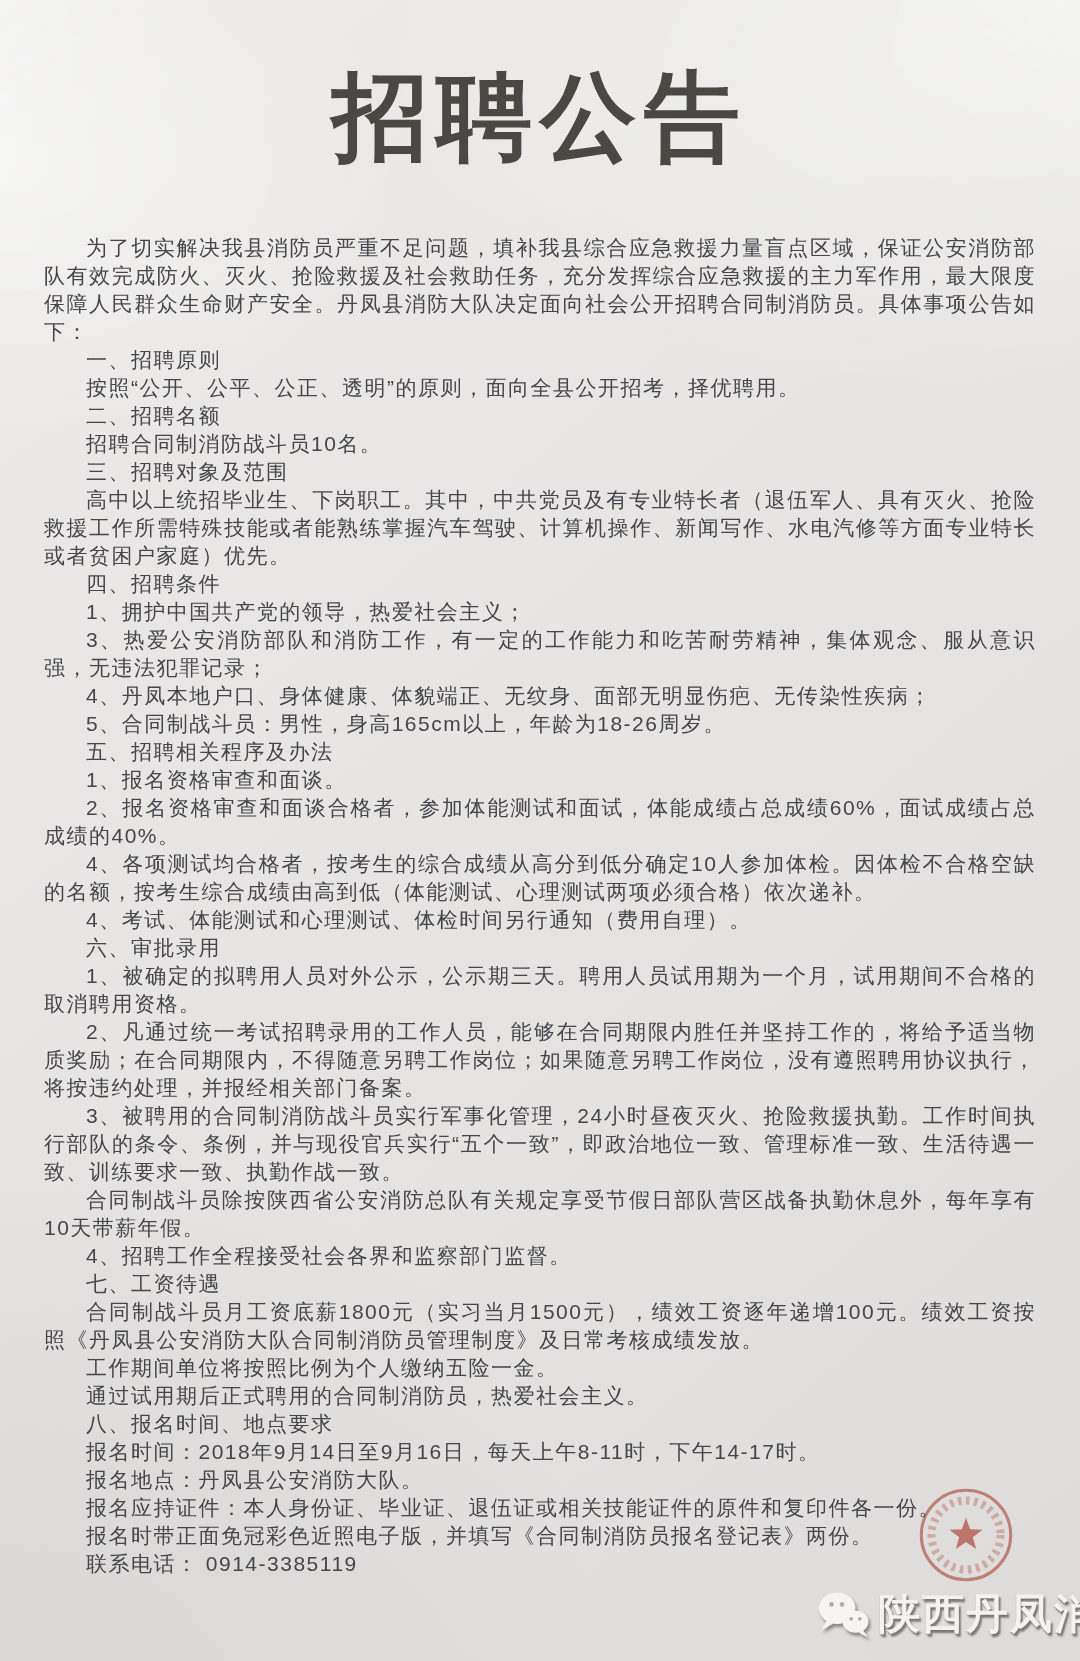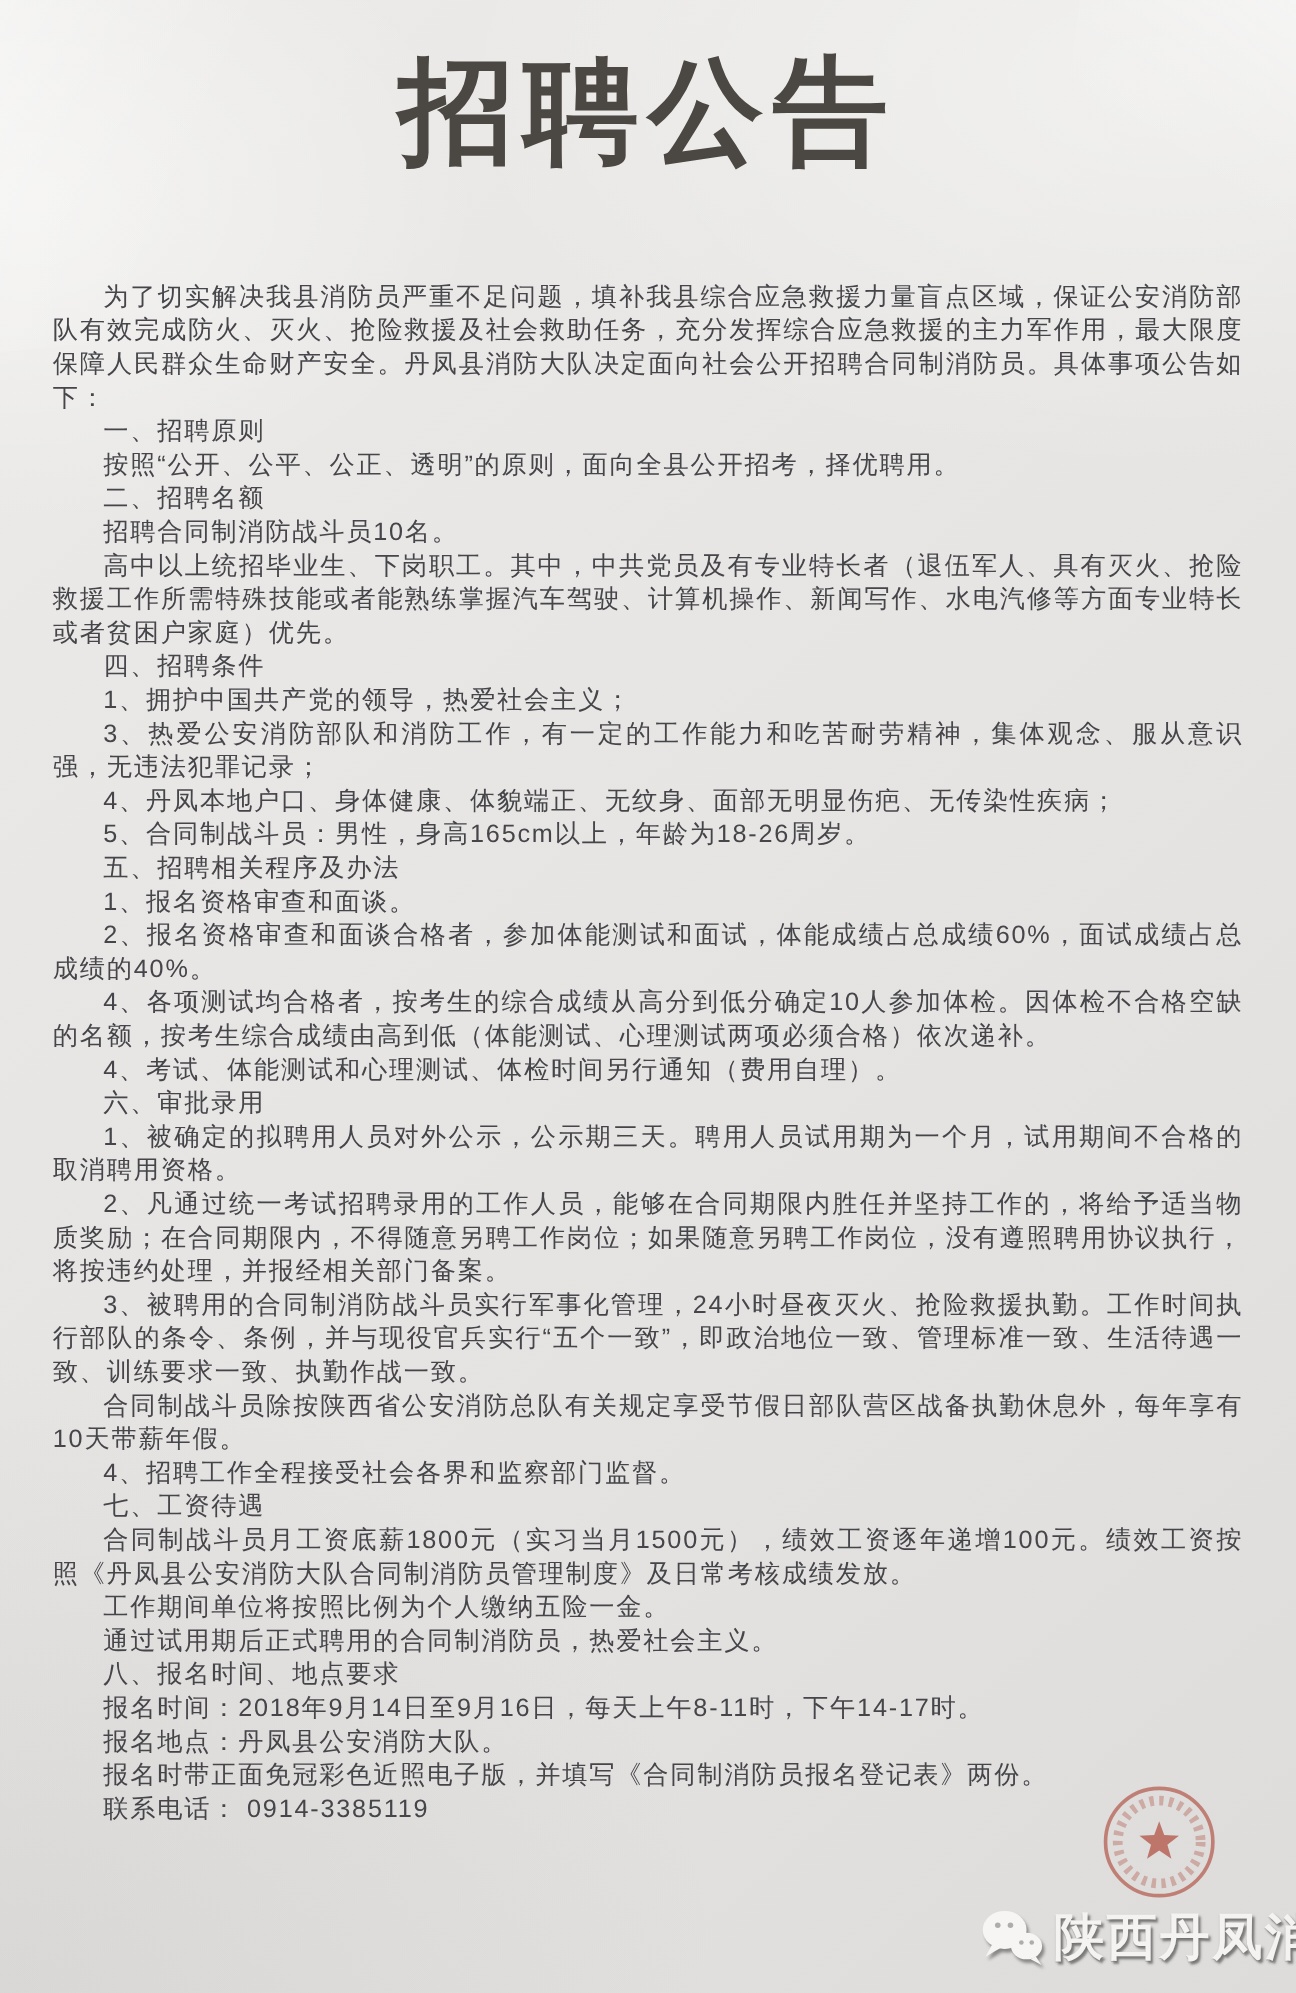--- a/index.html
+++ b/index.html
@@ -19,21 +19,21 @@
     position: absolute; left: -60px; top: -40px; width: 360px; height: 320px;
     background: linear-gradient(118deg, rgba(255,255,255,0.55) 0%, rgba(255,255,255,0.15) 38%, rgba(255,255,255,0) 62%);
     transform: rotate(-6deg); pointer-events: none;
   }
   .sheen-tr {
     position: absolute; right: -30px; top: -50px; width: 220px; height: 260px;
     background: linear-gradient(205deg, rgba(255,255,255,0.6) 0%, rgba(255,255,255,0.12) 45%, rgba(255,255,255,0) 70%);
     transform: rotate(8deg); pointer-events: none;
   }
   .title {
-    margin: 38px 0 0 0; text-align: center;
+    margin: 62px 0 0 0; text-align: center;
     font-size: 96px; font-weight: bold; color: #4b4742;
     letter-spacing: 8px; line-height: 1.15;
     font-family: "DejaVu Sans", "Liberation Sans", sans-serif;
   }
   .doc-body {
     position: absolute; left: 44px; right: 44px; top: 234px;
     color: #45454a; font-size: 21px; line-height: 28px;
     letter-spacing: 1.5px; text-align: justify;
   }
   .doc-body .para { margin: 0; text-indent: 2em; }
@@ -59,20 +59,21 @@
   <div class="sheen-tr"></div>
 
   <h1 class="title">招聘公告</h1>
 
   <div class="doc-body">
       <p class="para">为了切实解决我县消防员严重不足问题，填补我县综合应急救援力量盲点区域，保证公安消防部队有效完成防火、灭火、抢险救援及社会救助任务，充分发挥综合应急救援的主力军作用，最大限度保障人民群众生命财产安全。丹凤县消防大队决定面向社会公开招聘合同制消防员。具体事项公告如下：</p>
       <p class="para">一、招聘原则</p>
       <p class="para">按照“公开、公平、公正、透明”的原则，面向全县公开招考，择优聘用。</p>
       <p class="para">二、招聘名额</p>
       <p class="para">招聘合同制消防战斗员10名。</p>
+      <p class="para">三、招聘对象及范围</p>
       <p class="para">高中以上统招毕业生、下岗职工。其中，中共党员及有专业特长者（退伍军人、具有灭火、抢险救援工作所需特殊技能或者能熟练掌握汽车驾驶、计算机操作、新闻写作、水电汽修等方面专业特长或者贫困户家庭）优先。</p>
       <p class="para">四、招聘条件</p>
       <p class="para">1、拥护中国共产党的领导，热爱社会主义；</p>
       <p class="para">3、热爱公安消防部队和消防工作，有一定的工作能力和吃苦耐劳精神，集体观念、服从意识强，无违法犯罪记录；</p>
       <p class="para">4、丹凤本地户口、身体健康、体貌端正、无纹身、面部无明显伤疤、无传染性疾病；</p>
       <p class="para">5、合同制战斗员：男性，身高165cm以上，年龄为18-26周岁。</p>
       <p class="para">五、招聘相关程序及办法</p>
       <p class="para">1、报名资格审查和面谈。</p>
       <p class="para">2、报名资格审查和面谈合格者，参加体能测试和面试，体能成绩占总成绩60%，面试成绩占总成绩的40%。</p>
       <p class="para">4、各项测试均合格者，按考生的综合成绩从高分到低分确定10人参加体检。因体检不合格空缺的名额，按考生综合成绩由高到低（体能测试、心理测试两项必须合格）依次递补。</p>
@@ -83,20 +84,21 @@
       <p class="para">3、被聘用的合同制消防战斗员实行军事化管理，24小时昼夜灭火、抢险救援执勤。工作时间执行部队的条令、条例，并与现役官兵实行“五个一致”，即政治地位一致、管理标准一致、生活待遇一致、训练要求一致、执勤作战一致。</p>
       <p class="para">合同制战斗员除按陕西省公安消防总队有关规定享受节假日部队营区战备执勤休息外，每年享有10天带薪年假。</p>
       <p class="para">4、招聘工作全程接受社会各界和监察部门监督。</p>
       <p class="para">七、工资待遇</p>
       <p class="para">合同制战斗员月工资底薪1800元（实习当月1500元），绩效工资逐年递增100元。绩效工资按照《丹凤县公安消防大队合同制消防员管理制度》及日常考核成绩发放。</p>
       <p class="para">工作期间单位将按照比例为个人缴纳五险一金。</p>
       <p class="para">通过试用期后正式聘用的合同制消防员，热爱社会主义。</p>
       <p class="para">八、报名时间、地点要求</p>
       <p class="para">报名时间：2018年9月14日至9月16日，每天上午8-11时，下午14-17时。</p>
       <p class="para">报名地点：丹凤县公安消防大队。</p>
+      <p class="para">报名应持证件：本人身份证、毕业证、退伍证或相关技能证件的原件和复印件各一份。</p>
       <p class="para">报名时带正面免冠彩色近照电子版，并填写《合同制消防员报名登记表》两份。</p>
       <p class="para">联系电话： 0914-3385119</p>
     </div>
 
   <svg class="seal" viewBox="0 0 124 124" width="126" height="126" aria-hidden="true">
     <circle cx="62" cy="62" r="44" fill="none" stroke="#cf6a5e" stroke-width="3" opacity="0.8"></circle>
     <circle cx="62" cy="62" r="34" fill="none" stroke="#d47e72" stroke-width="8" stroke-dasharray="3.5 4.5" opacity="0.5"></circle>
     <polygon points="62,45 66.1,56.3 78.2,56.8 68.7,64.2 72,75.8 62,69 52,75.8 55.3,64.2 45.8,56.8 57.9,56.3" fill="#cf6456" opacity="0.85"></polygon>
   </svg>
 

